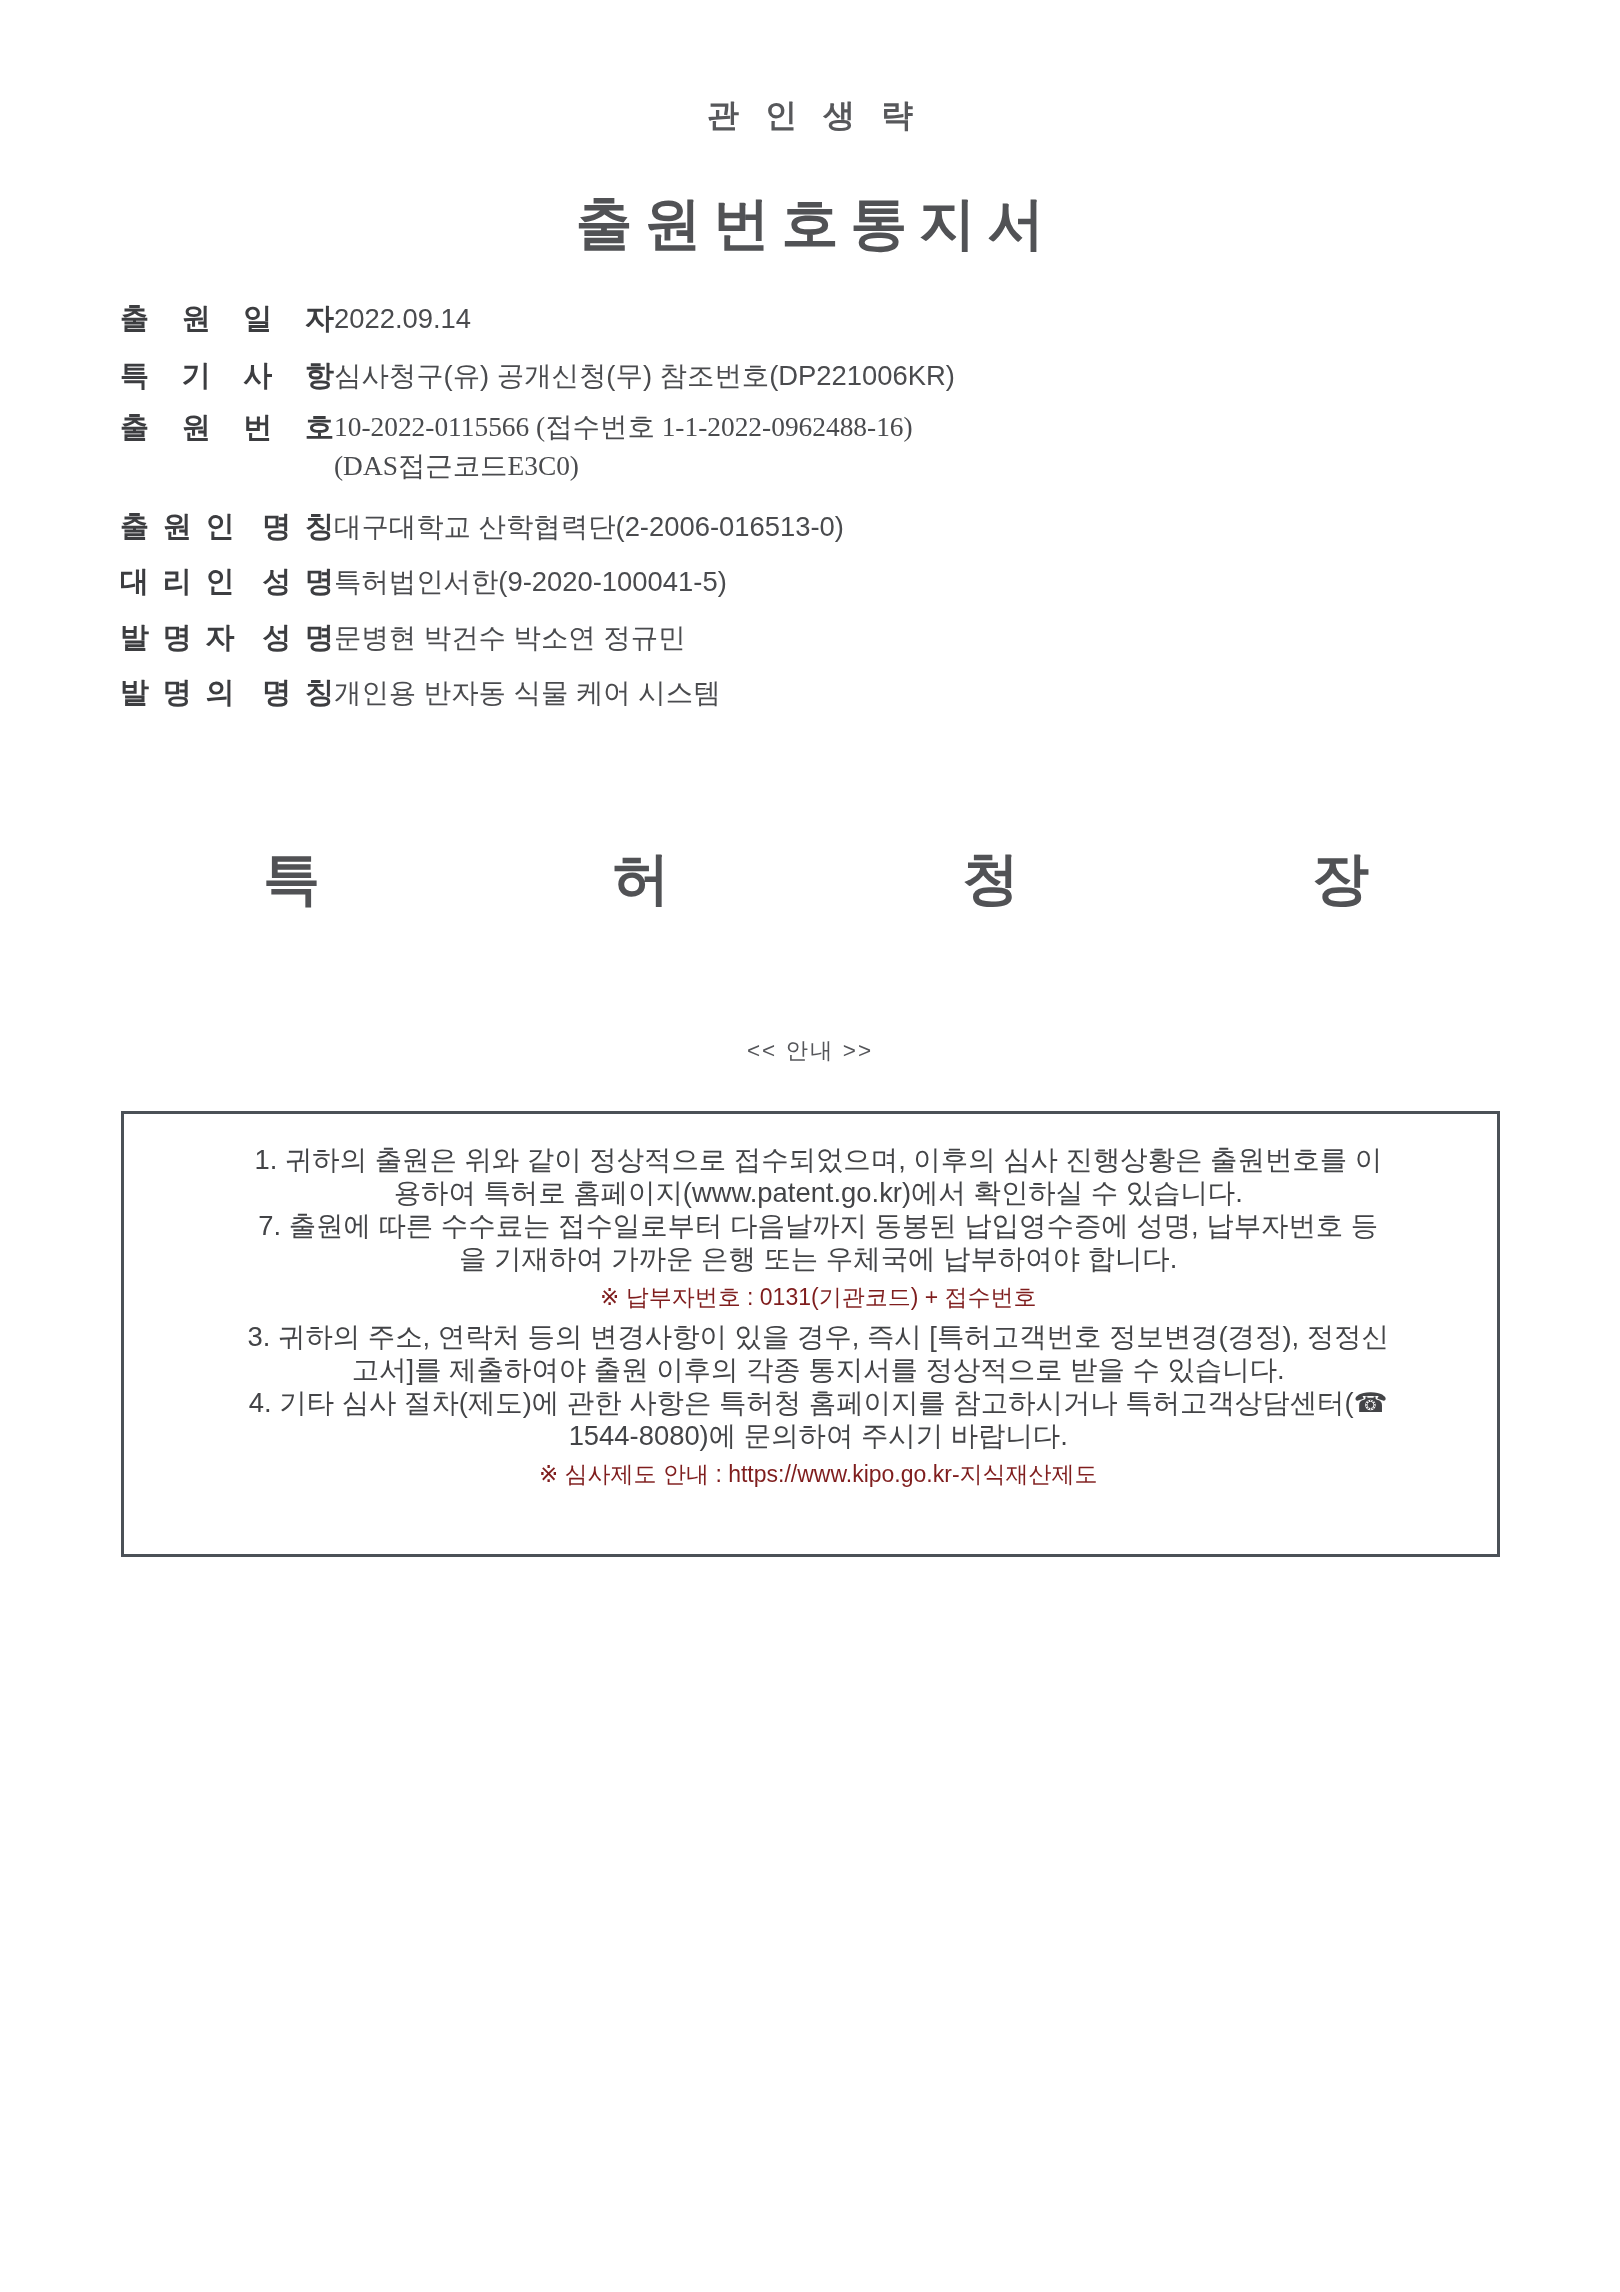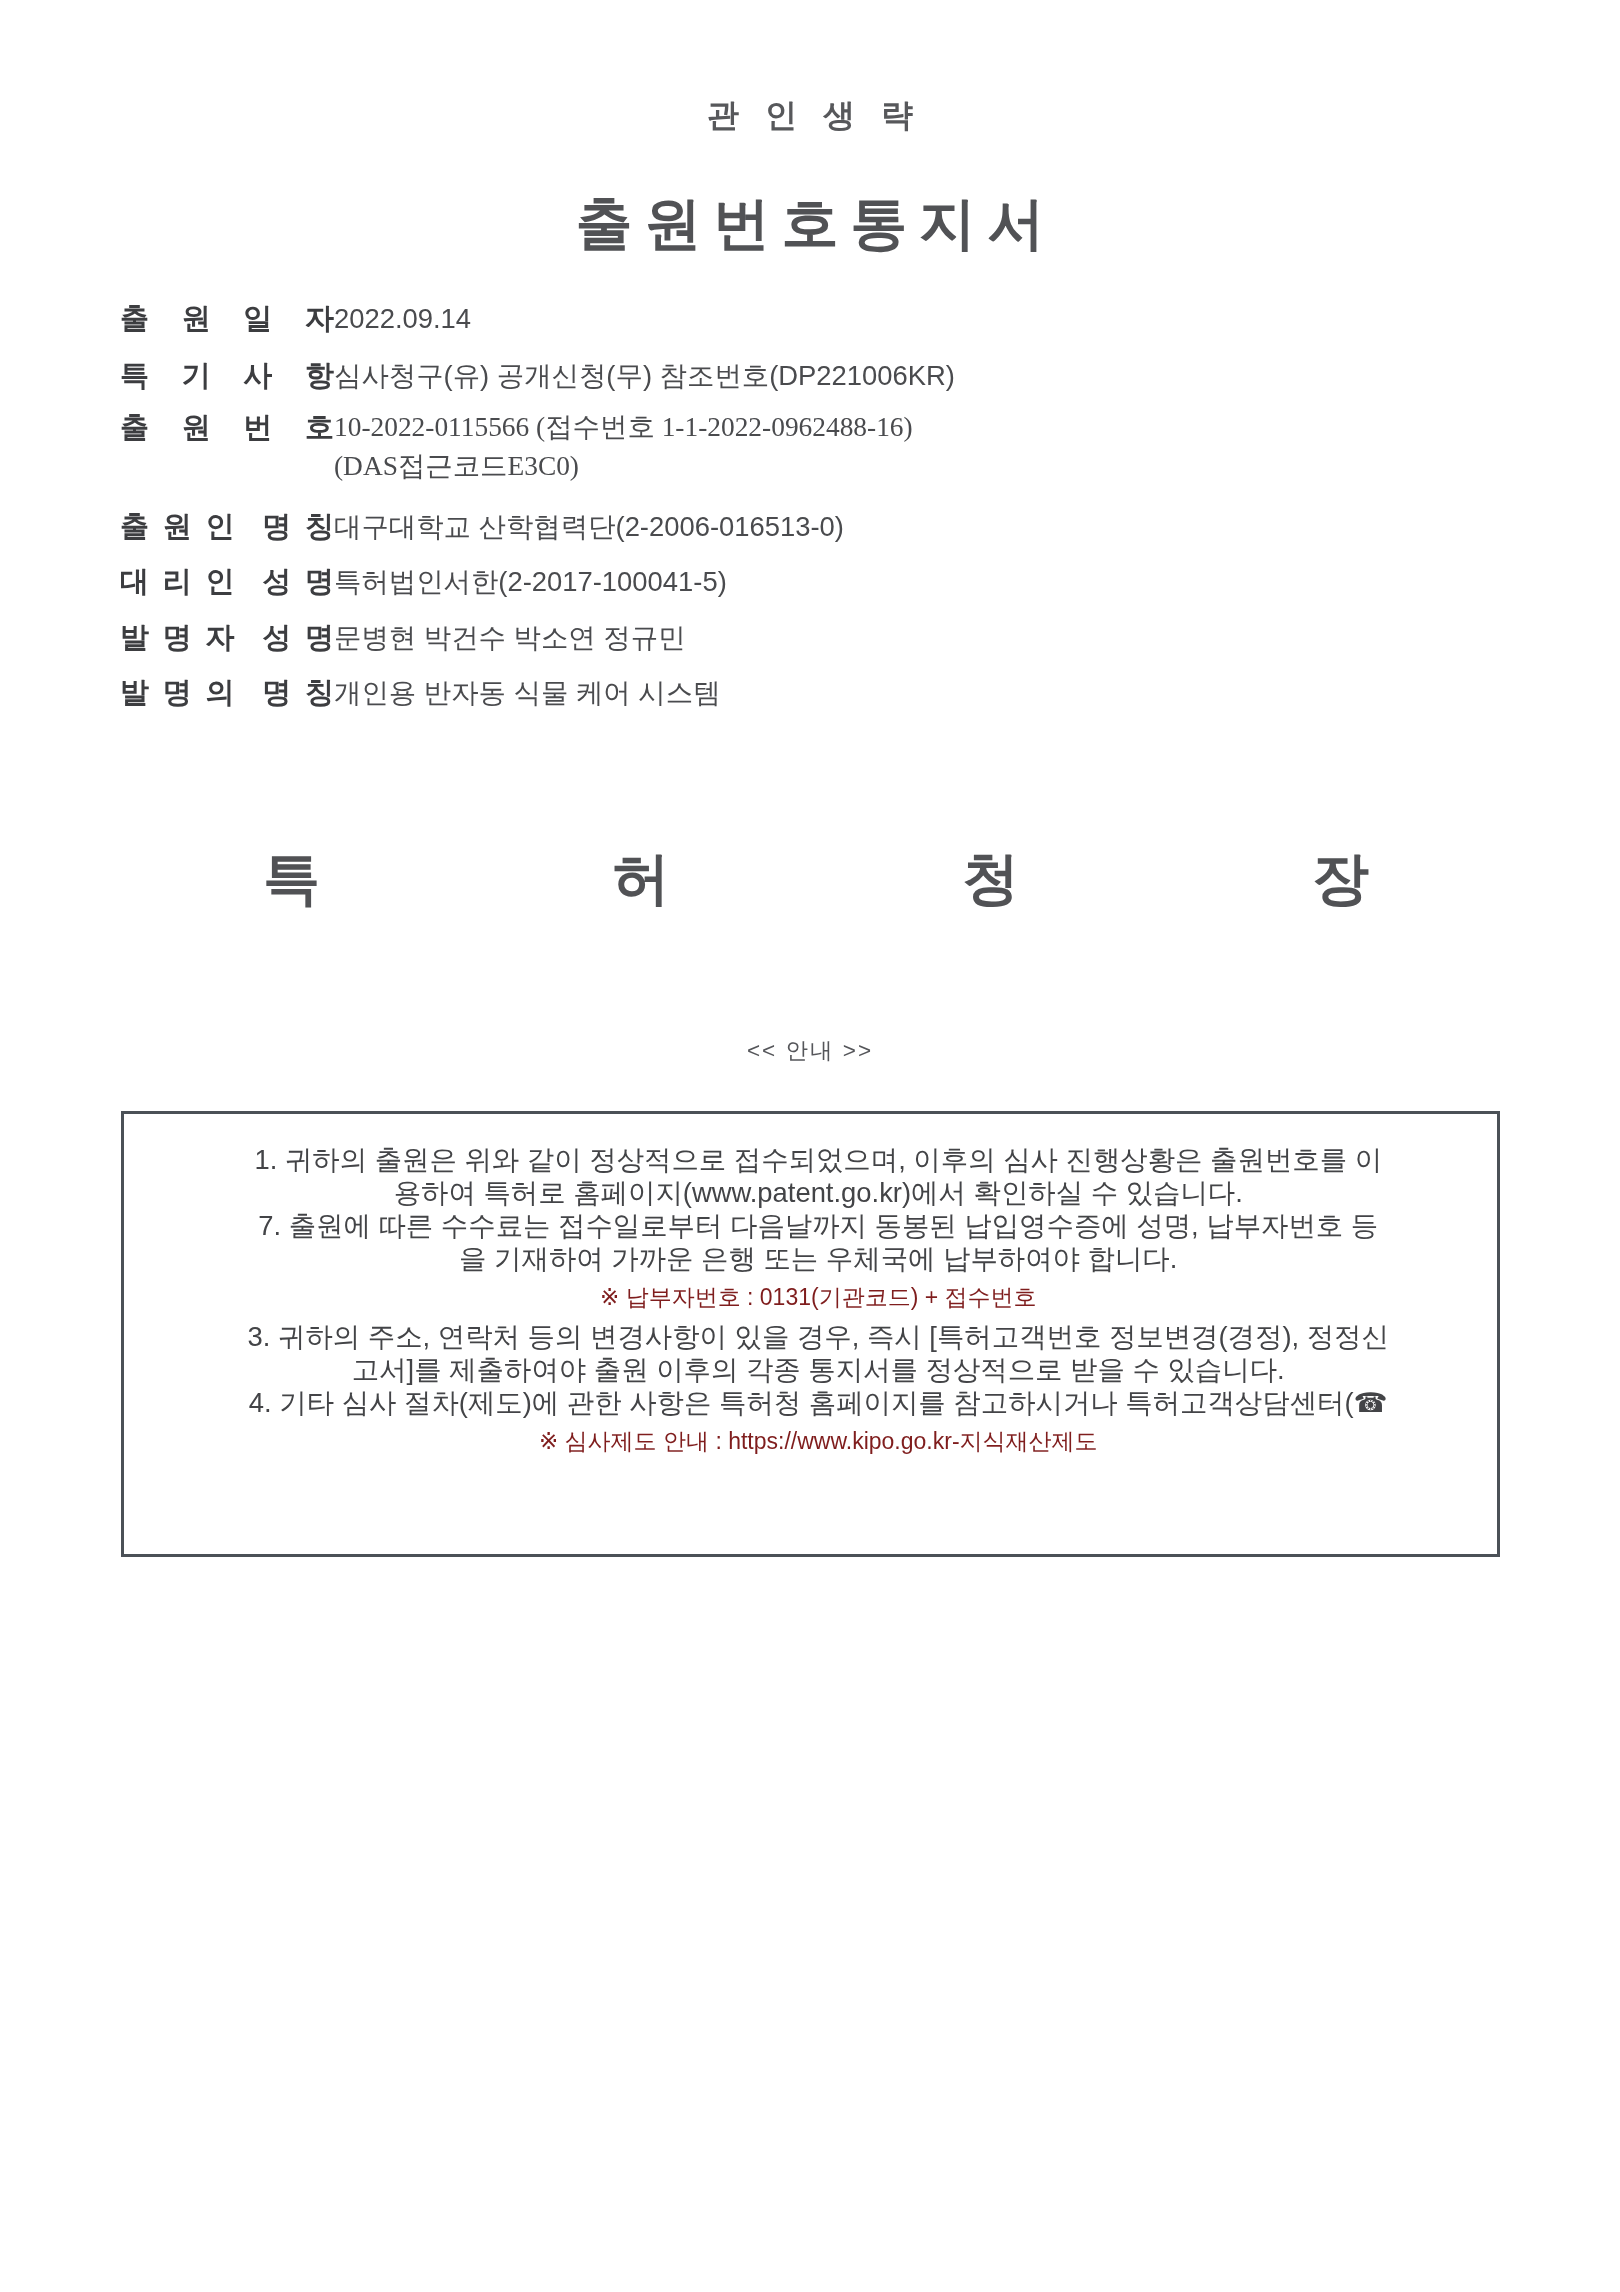--- a/index.html
+++ b/index.html
@@ -182,21 +182,21 @@
 
     <div class="field-row mb23">
       <div class="field-label justify-chars">
           <span>대</span>
           <span>리</span>
           <span>인</span>
           <span> </span>
           <span>성</span>
           <span>명</span>
         </div>
-      <div class="field-value">특허법인서한(2-2017-100041-5)</div>
+      <div class="field-value">특허법인서한(9-2020-100041-5)</div>
     </div>
 
     <div class="field-row mb23">
       <div class="field-label justify-chars">
           <span>발</span>
           <span>명</span>
           <span>자</span>
           <span> </span>
           <span>성</span>
           <span>명</span>
@@ -229,17 +229,18 @@
 
   <div class="notice-box">
     <div class="notice-line">1. 귀하의 출원은 위와 같이 정상적으로 접수되었으며, 이후의 심사 진행상황은 출원번호를 이</div>
     <div class="notice-line">용하여 특허로 홈페이지(www.patent.go.kr)에서 확인하실 수 있습니다.</div>
     <div class="notice-line">7. 출원에 따른 수수료는 접수일로부터 다음날까지 동봉된 납입영수증에 성명, 납부자번호 등</div>
     <div class="notice-line">을 기재하여 가까운 은행 또는 우체국에 납부하여야 합니다.</div>
     <div class="notice-line small">※ 납부자번호 : 0131(기관코드) + 접수번호</div>
     <div class="notice-line">3. 귀하의 주소, 연락처 등의 변경사항이 있을 경우, 즉시 [특허고객번호 정보변경(경정), 정정신</div>
     <div class="notice-line">고서]를 제출하여야 출원 이후의 각종 통지서를 정상적으로 받을 수 있습니다.</div>
     <div class="notice-line">4. 기타 심사 절차(제도)에 관한 사항은 특허청 홈페이지를 참고하시거나 특허고객상담센터(☎</div>
+    <div class="notice-line">1544-8080)에 문의하여 주시기 바랍니다.</div>
     <div class="notice-line small">※ 심사제도 안내 : https://www.kipo.go.kr-지식재산제도</div>
   </div>
 
 </div>
 
 
 </body></html>

